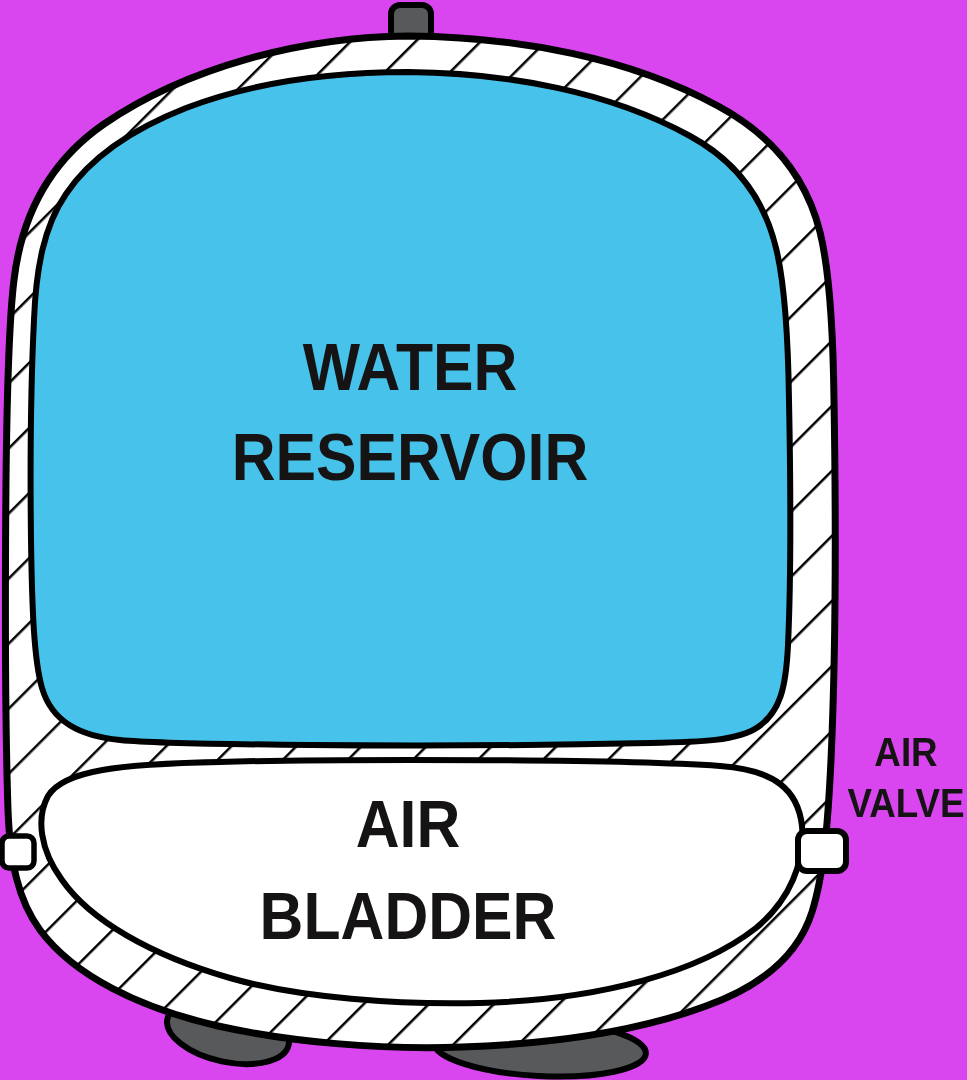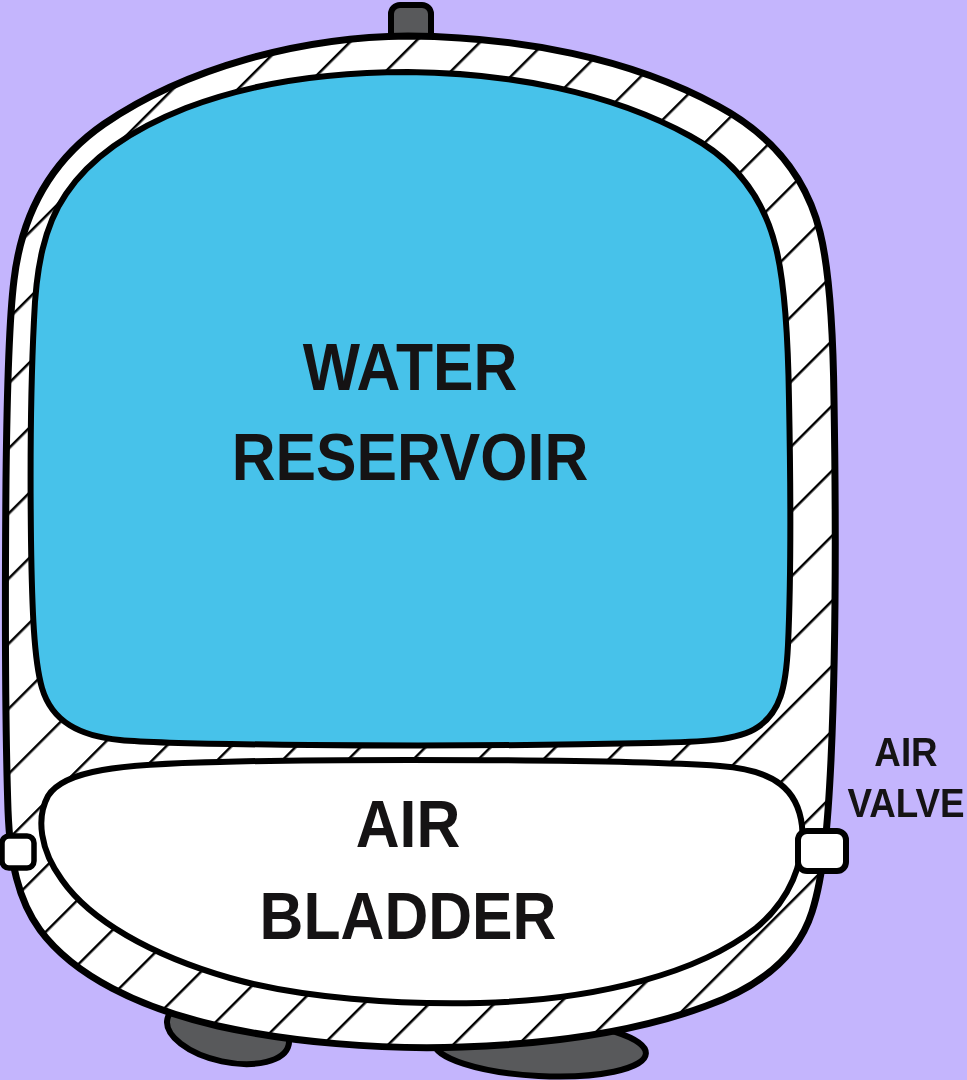--- a/index.html
+++ b/index.html
@@ -4,21 +4,21 @@
 <style>
   html, body {
     margin: 0;
     padding: 0;
     background: #ffffff;
   }
   .stage {
     position: relative;
     width: 967px;
     height: 1080px;
-    background: #c4b5fd;
+    background: #d946ef;
     overflow: hidden;
   }
   svg { display: block; }
   .label {
     font-family: "Liberation Sans", "DejaVu Sans", sans-serif;
     font-weight: 700;
     fill: #151314;
   }
   .label-big  { font-size: 66px; }
   .label-small{ font-size: 40px; }

